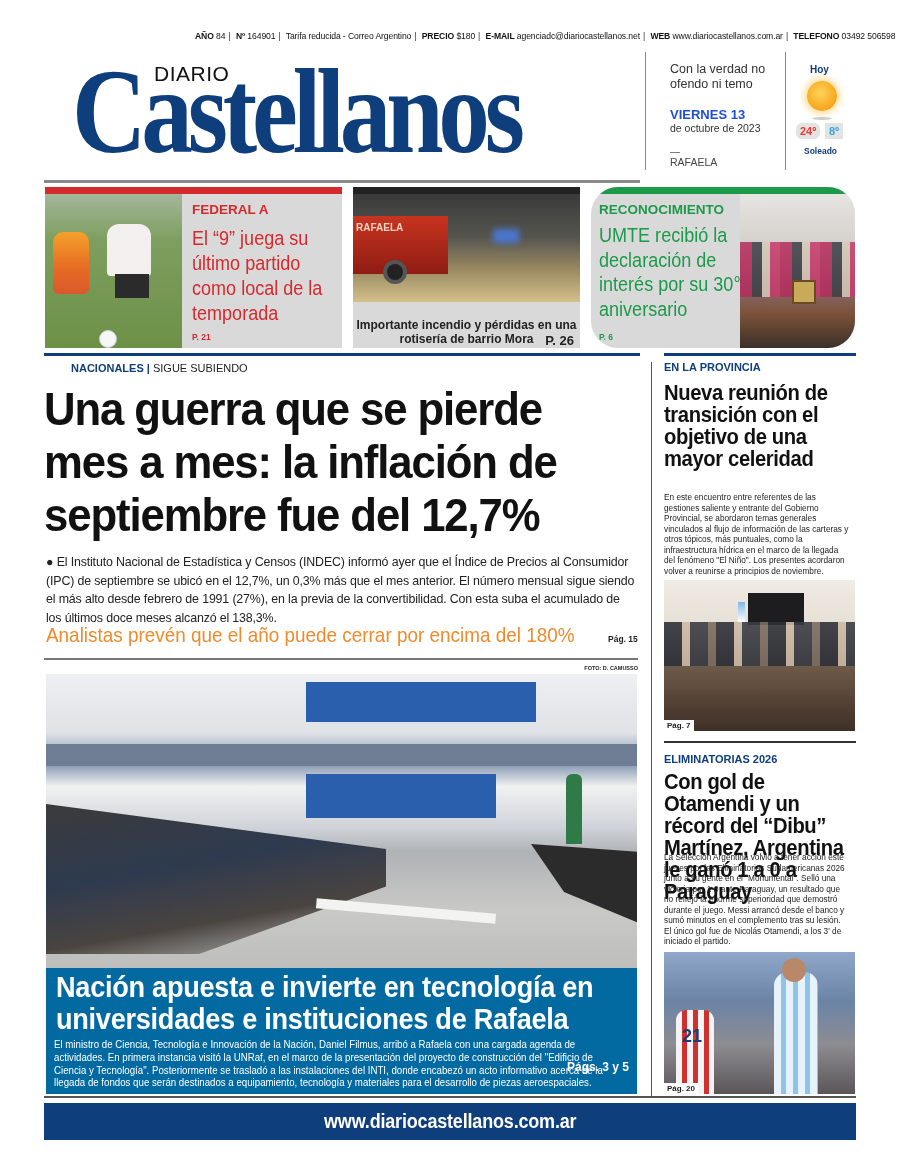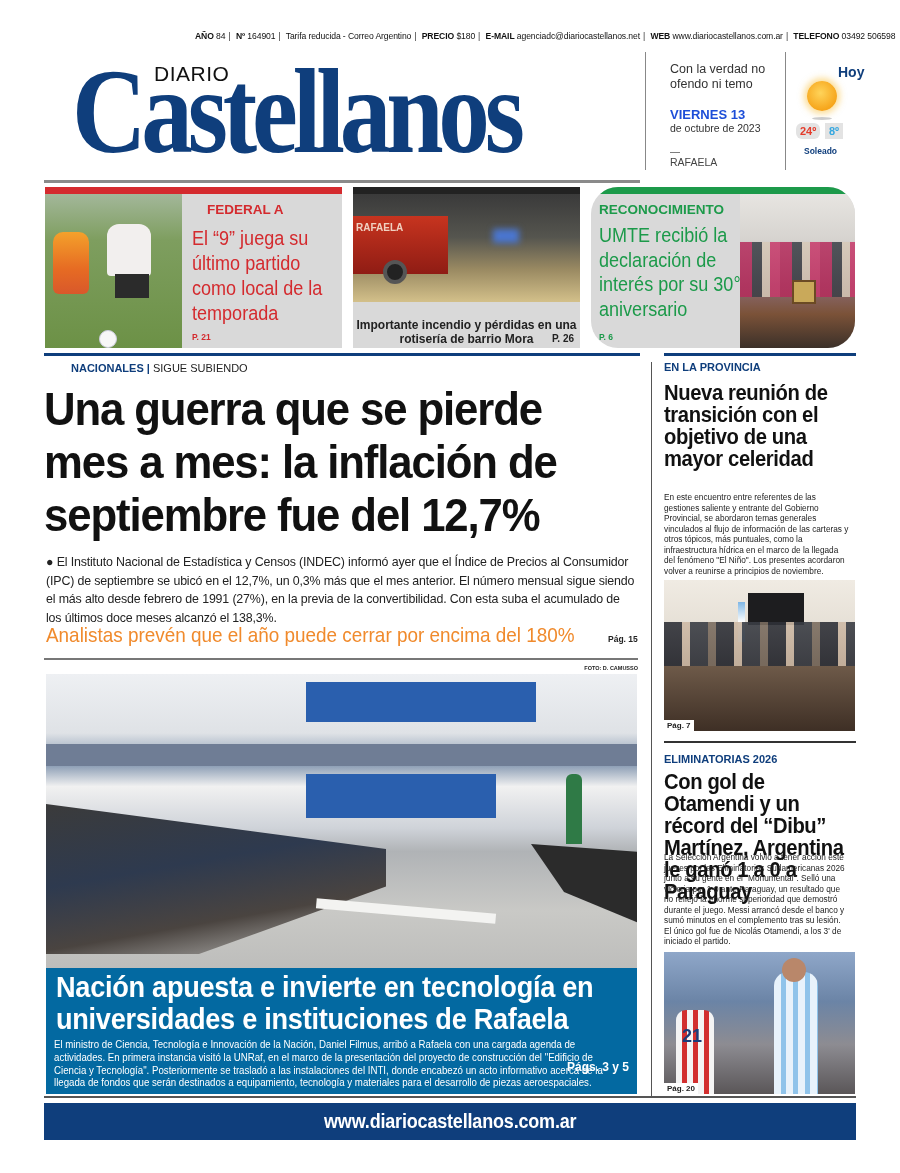--- a/index.html
+++ b/index.html
@@ -16,51 +16,51 @@
     .logo-diario { position: absolute; left: 110px; top: 14px; font-size: 21px; color: #111; letter-spacing: 0.5px; }
     .logo-main { position: absolute; left: 28px; top: 4px; font-family: "Liberation Serif", serif; font-size: 120px; font-weight: bold; color: #0f3e7c; letter-spacing: -6px; line-height: 1; transform: scaleX(0.86); transform-origin: left top; }
     .mast-rule { position: absolute; left: 0; top: 132px; width: 596px; height: 3px; background: #8a8a8a; }
     .vline1 { position: absolute; left: 601px; top: 4px; width: 1px; height: 118px; background: #888; }
     .vline2 { position: absolute; left: 741px; top: 4px; width: 1px; height: 118px; background: #888; }
     .motto { position: absolute; left: 626px; top: 14px; font-size: 12.5px; line-height: 15px; color: #333; width: 110px; }
     .date-day { position: absolute; left: 626px; top: 59px; font-size: 13px; font-weight: 900; color: #1d4ed8; }
     .date-rest { position: absolute; left: 626px; top: 75px; font-size: 10.5px; line-height: 11px; color: #333; width: 100px; }
     .date-dash { position: absolute; left: 626px; top: 98px; font-size: 10px; color: #555; }
     .city { position: absolute; left: 626px; top: 108px; font-size: 10.5px; color: #444; }
-    .wx-hoy { position: absolute; left: 766px; top: 16px; font-size: 14px; font-weight: 900; color: #0f3e7c; margin-left: 28px; }
+    .wx-hoy { position: absolute; left: 766px; top: 16px; font-size: 10px; font-weight: 900; color: #0f3e7c; }
     .sun { position: absolute; left: 763px; top: 33px; width: 30px; height: 30px; border-radius: 50%; background: radial-gradient(circle at 45% 40%, #ffd45a, #f6a51b 70%); box-shadow: 0 0 6px 3px rgba(250,190,50,0.5); }
     .sun-shadow { position: absolute; left: 768px; top: 69px; width: 20px; height: 3px; background: #ccc; border-radius: 50%; }
     .temp { position: absolute; top: 75px; height: 16px; padding: 0 4px; background: #e3e3e3; font-size: 11px; font-weight: 900; line-height: 16px; }
     .temp.max { left: 752px; color: #e43b2b; border-radius: 6px; }
     .temp.min { left: 781px; color: #37a8e0; }
     .wx-cond { position: absolute; left: 760px; top: 98px; font-size: 8.5px; font-weight: 900; color: #0f3e7c; }
 
     
     .teaser { position: absolute; top: 187px; height: 161px; background: #d9d9d9; overflow: hidden; }
     .t1 { left: 45px; width: 297px; }
     .t2 { left: 353px; width: 227px; }
     .t3 { left: 591px; width: 264px; border-radius: 27px; }
     .bar { position: absolute; left: 0; top: 0; width: 100%; height: 7px; }
     .photo { position: absolute; }
     .t1 .photo { left: 0; top: 7px; width: 137px; height: 154px; background: linear-gradient(180deg, #a3b79a 0%, #7e9e5f 30%, #6c9146 100%); }
     .player1 { position: absolute; left: 8px; top: 38px; width: 36px; height: 62px; background: linear-gradient(180deg, #f4a12b 0%, #e66b23 60%, #d9582b 100%); border-radius: 10px 10px 6px 6px; }
     .player2 { position: absolute; left: 62px; top: 30px; width: 44px; height: 52px; background: #f2efee; border-radius: 12px 12px 4px 4px; }
     .player2b { position: absolute; left: 70px; top: 80px; width: 34px; height: 24px; background: #2b2b2b; }
     .ball { position: absolute; left: 54px; top: 136px; width: 18px; height: 18px; border-radius: 50%; background: #f7f7f7; border: 1px solid #ccd; }
-    .t1 .kicker { position: absolute; left: 147px; top: 15px; font-size: 13.5px; font-weight: 900; color: #d42a2e; margin-left: 15px; }
+    .t1 .kicker { position: absolute; left: 147px; top: 15px; font-size: 13.5px; font-weight: 900; color: #d42a2e; }
     .t1 .headline { position: absolute; left: 147px; top: 38px; width: 150px; font-size: 20.5px; line-height: 25px; color: #d42a2e; transform: scaleX(0.88); transform-origin: left top; width: 170px; }
     .t1 .page { position: absolute; left: 147px; top: 145px; font-size: 8.5px; font-weight: 900; color: #d42a2e; }
 
     .t2 .photo { left: 0; top: 7px; width: 227px; height: 108px; background: linear-gradient(180deg, #3a3a3a 0%, #55554f 40%, #9a8a62 70%, #d3c08a 100%); }
     .truck { position: absolute; left: 0; top: 22px; width: 95px; height: 58px; background: linear-gradient(180deg, #c7341f, #8f1c14); }
     .truck-text { position: absolute; left: 3px; top: 28px; font-size: 10px; font-weight: bold; color: #f0d0c0; }
     .wheel { position: absolute; left: 30px; top: 66px; width: 24px; height: 24px; border-radius: 50%; background: #222; border: 4px solid #555; }
     .glow { position: absolute; left: 140px; top: 35px; width: 26px; height: 14px; background: #4a76d0; filter: blur(3px); }
     .t2 .headline { position: absolute; left: 0; top: 132px; width: 100%; text-align: center; font-size: 12px; font-weight: bold; line-height: 13.5px; color: #222; }
-    .t2 .page { position: absolute; right: 6px; top: 146px; font-size: 10px; font-weight: 900; color: #222; }
+    .t2 .page { position: absolute; right: 6px; top: 146px; font-size: 13px; font-weight: 900; color: #222; }
 
     .t3 .kicker { position: absolute; left: 8px; top: 15px; font-size: 13.5px; font-weight: 900; color: #1c9a4a; }
     .t3 .headline { position: absolute; left: 8px; top: 36px; width: 170px; font-size: 20.5px; line-height: 24.5px; color: #1c9a4a; transform: scaleX(0.88); transform-origin: left top; }
     .t3 .page { position: absolute; left: 8px; top: 145px; font-size: 8.5px; font-weight: 900; color: #1c9a4a; }
     .t3 .photo { left: 149px; top: 7px; width: 115px; height: 154px; background: linear-gradient(180deg, #e7e5e1 0%, #d6d3cf 30%, #8a6a72 60%, #7b5238 78%, #3b3029 100%); }
     .people { position: absolute; left: 0; top: 48px; width: 115px; height: 55px; background: repeating-linear-gradient(90deg, #b52c5c 0 12px, #3a3f46 12px 22px, #d6c9b8 22px 30px, #c83a6b 30px 40px); opacity: 0.85; }
     .plaque { position: absolute; left: 52px; top: 86px; width: 24px; height: 24px; background: #c9a95a; border: 2px solid #6b4a24; }
 
     
     .nac-kicker { position: absolute; left: 46px; top: 362px; font-size: 11px; color: #222; margin-left: 25px; }

